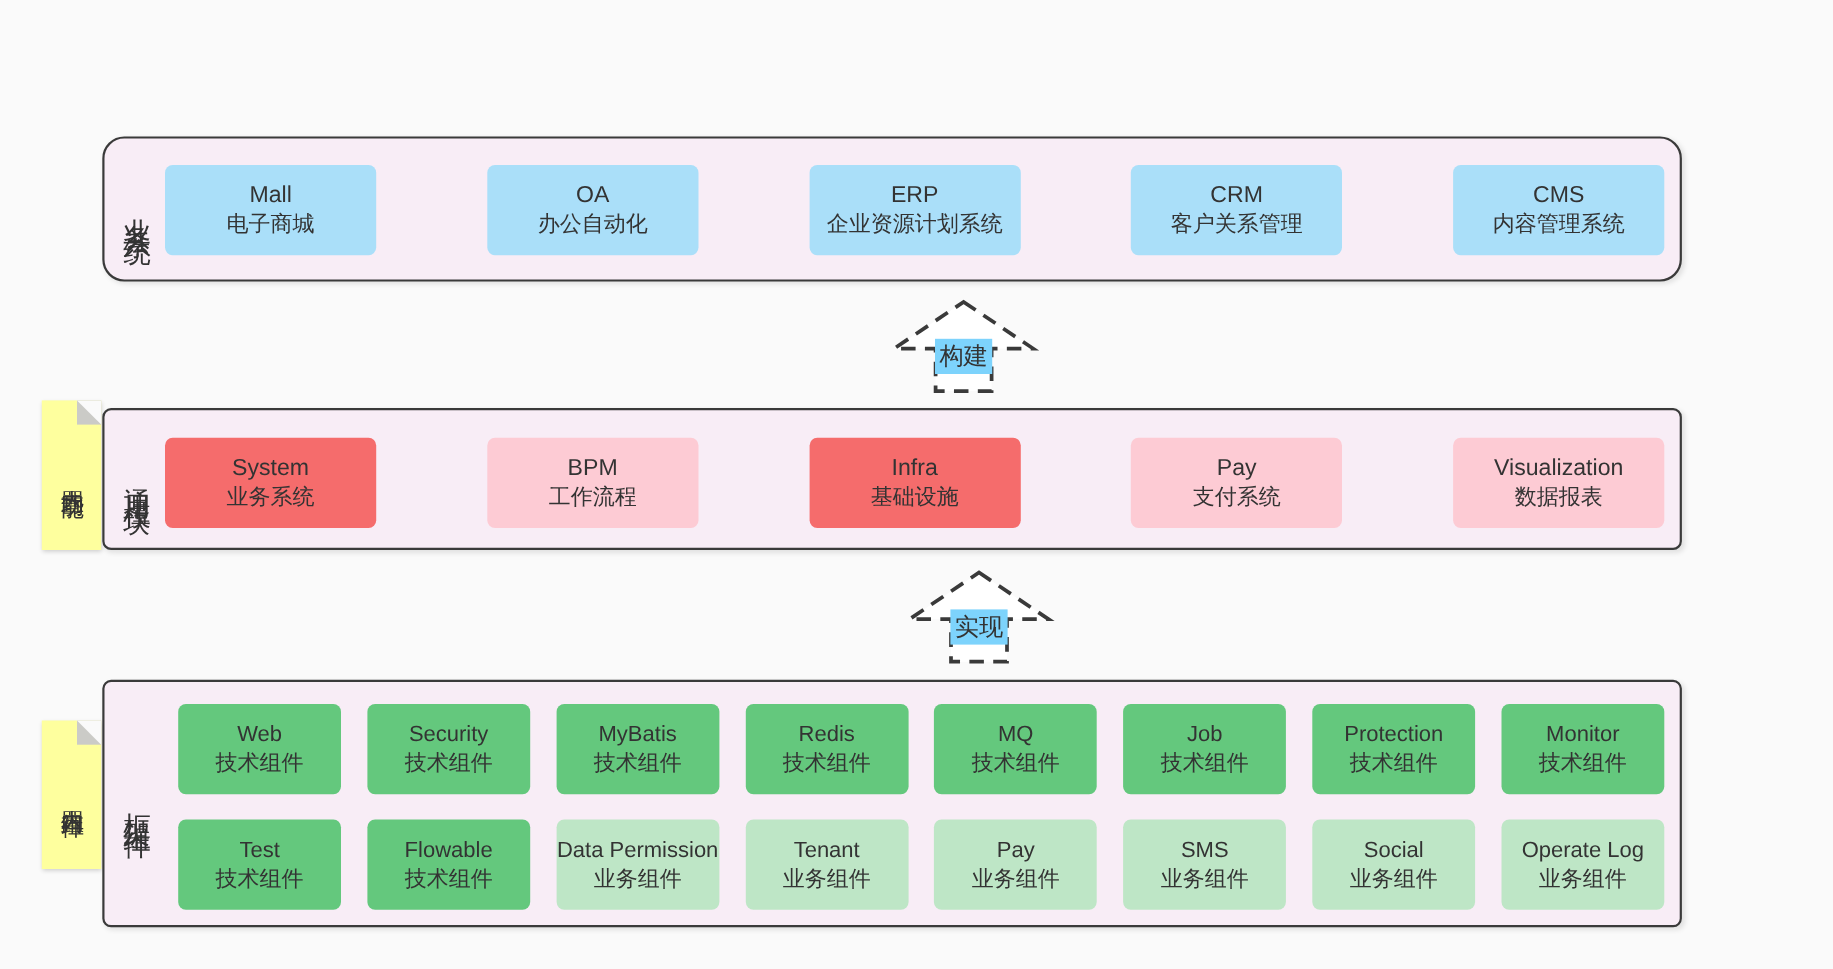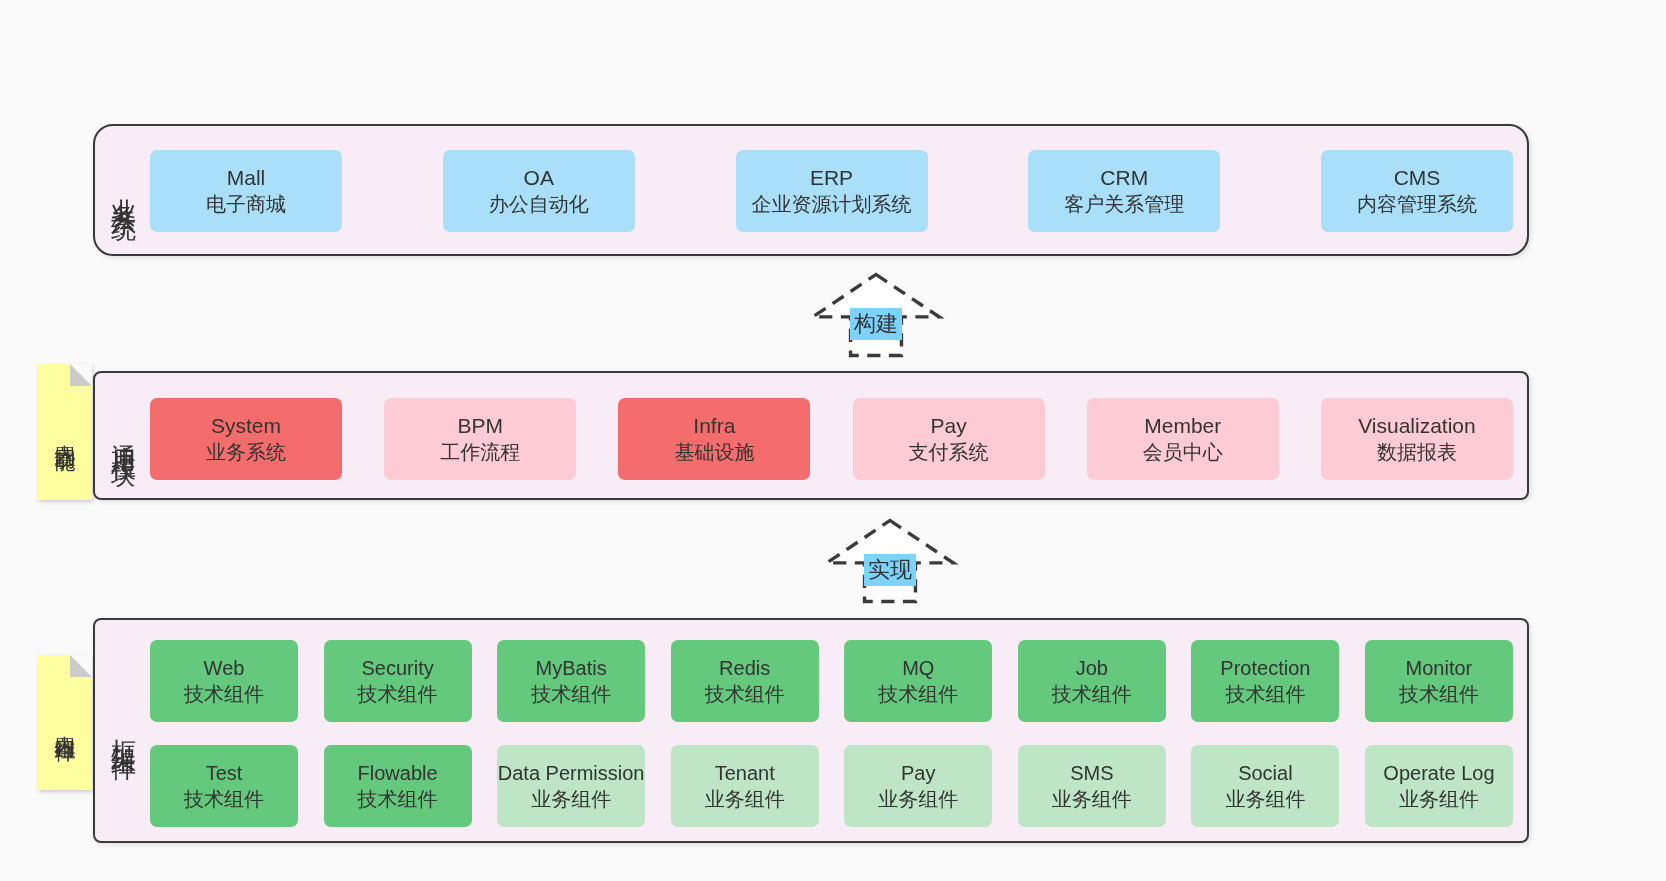--- a/index.html
+++ b/index.html
@@ -32,21 +32,21 @@
   #layer-modules .boxes{top:25px;}
   .row1{top:20px;}
   .row2{top:125px;}
   .box{
     display:flex;flex-direction:column;align-items:center;justify-content:center;
     border-radius:7px;text-align:center;color:var(--text);
     font-size:20px;line-height:27px;height:82px;
   }
   .box .t{font-size:21px;}
   .w192{width:192px;}
-  .w148{width:148px;line-height:26px;}
+  .w148{width:148px;line-height:26px;margin-left:12px;}
   .w148 .t{font-size:20px;}
   .blue{background:var(--blue);}
   .red{background:var(--red);align-items:center;}
   .pink{background:var(--pink);}
   .green{background:var(--green);}
   .lightGreen{background:var(--lightGreen);}
   .note{
     position:absolute;width:54px;background:var(--noteYellow);
     box-shadow:1px 2px 4px rgba(0,0,0,.18);
   }
@@ -128,24 +128,20 @@
     </div>
     <div class="box w192 red">
       <div class="t">Infra</div>
       <div class="s">基础设施</div>
     </div>
     <div class="box w192 pink">
       <div class="t">Pay</div>
       <div class="s">支付系统</div>
     </div>
     <div class="box w192 pink">
-      <div class="t">Member</div>
-      <div class="s">会员中心</div>
-    </div>
-    <div class="box w192 pink">
       <div class="t">Visualization</div>
       <div class="s">数据报表</div>
     </div>
   </div>
 </div>
 
 <div class="arrow" id="arrow-implement">
   <svg viewBox="0 0 140 92">
     <path d="M70 3 L137 48 L97 48 L97 89 L43 89 L43 48 L3 48 Z" fill="#ffffff" stroke="#3a3a3a" stroke-width="3.6" stroke-dasharray="14 9"></path>
   </svg>

